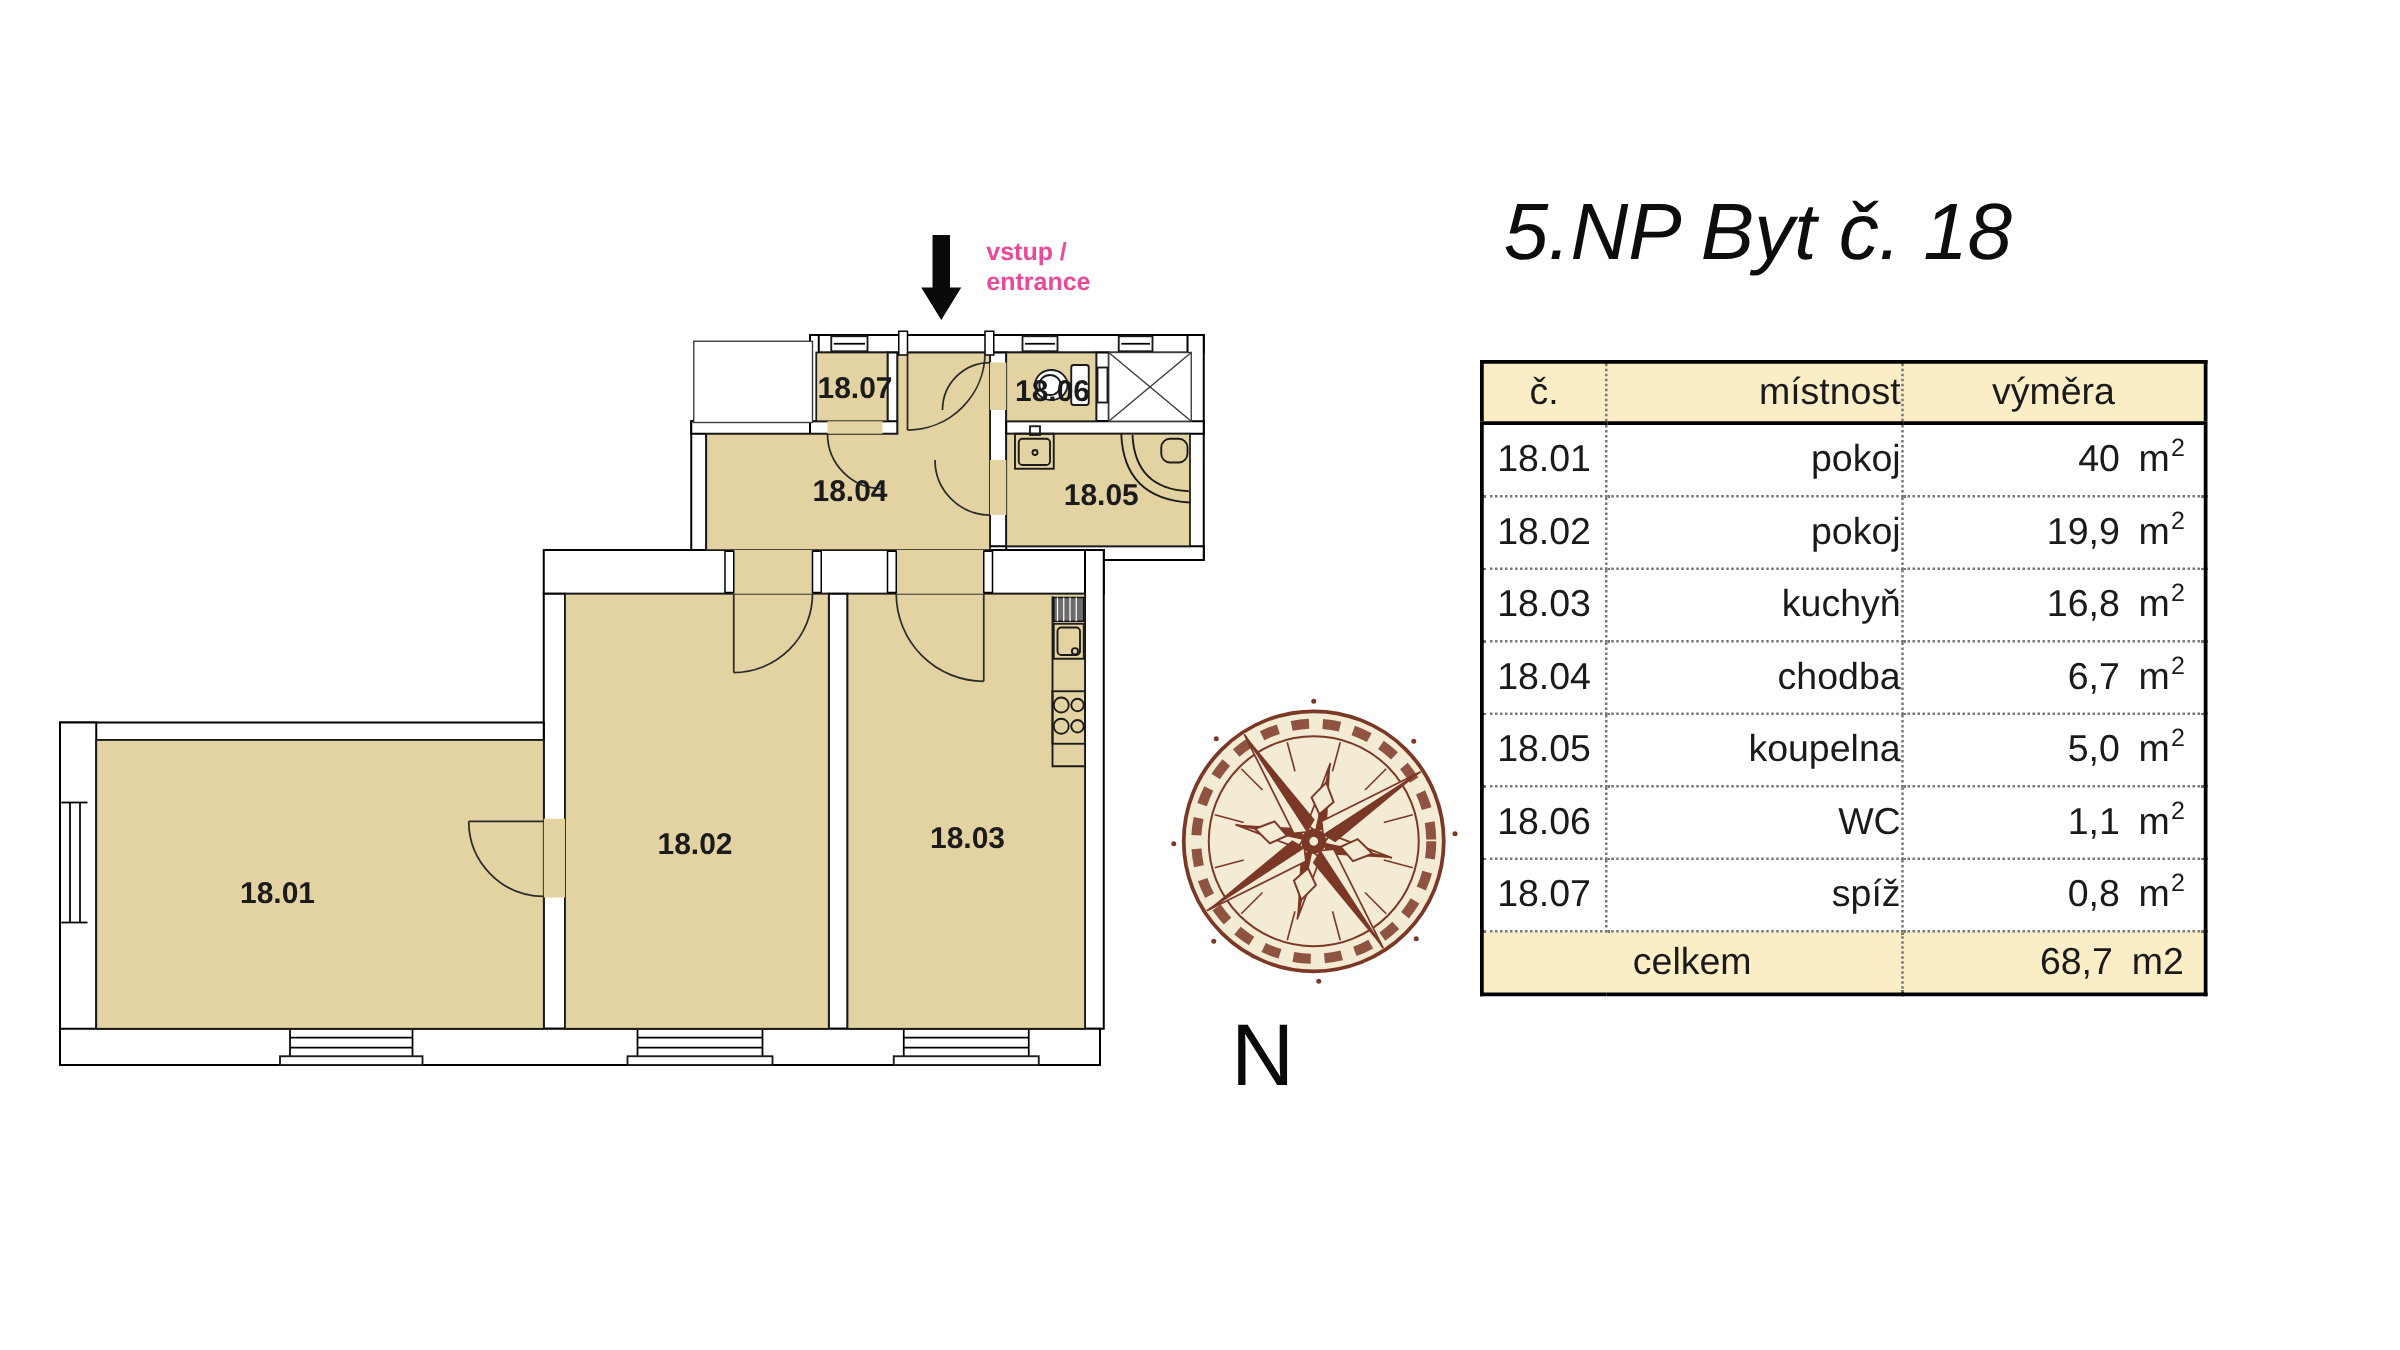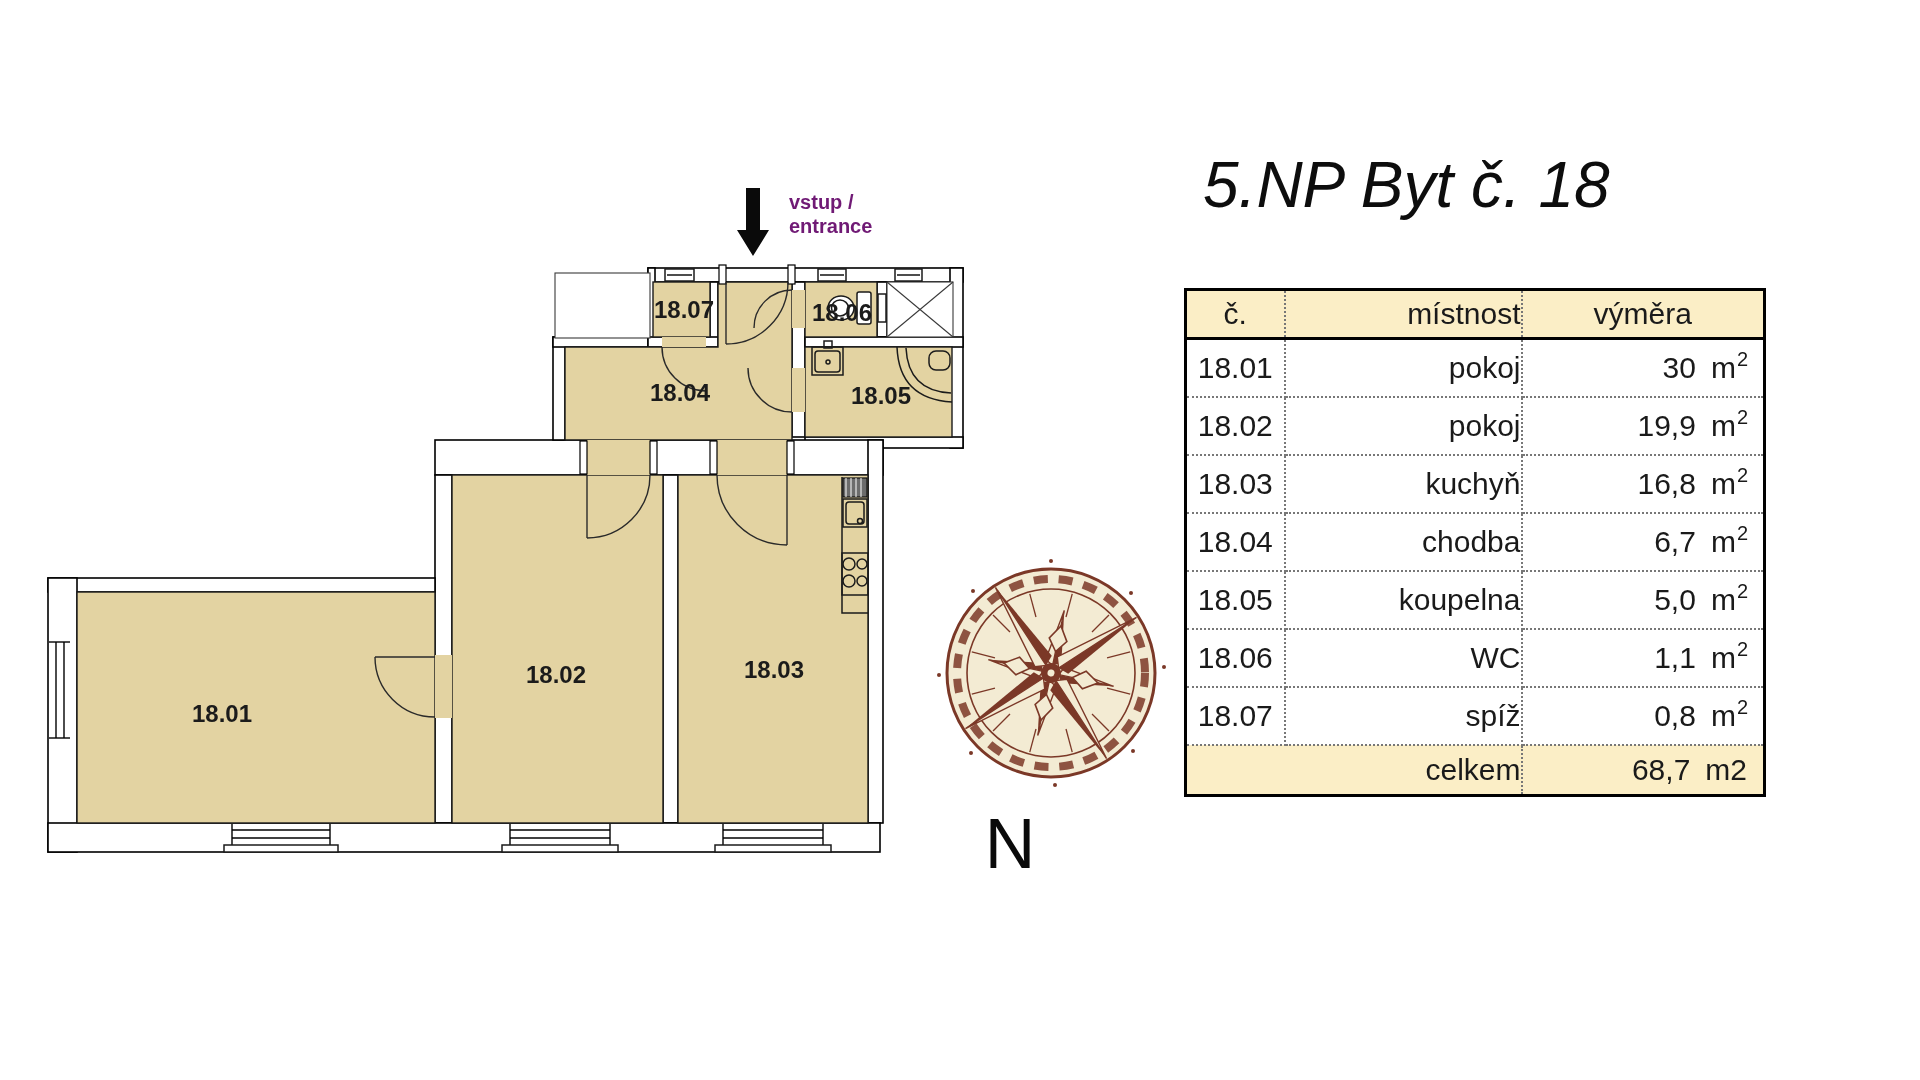--- a/index.html
+++ b/index.html
@@ -2,42 +2,42 @@
 <html style="--room_fill: #e3d3a2; --table_header_fill: #fbeec6; --compass_brown: #7b3827; --compass_cream: #f3ebd3; --wall_line: #000000;"><head>
 <meta charset="utf-8">
 <style>
   html,body{margin:0;padding:0;background:#fff;}
   #stage{position:relative;width:1920px;height:1080px;background:#fff;overflow:hidden;
          font-family:"Liberation Sans",sans-serif;color:#151515;}
   #plan-svg{position:absolute;left:0;top:0;}
   .page-title{position:absolute;left:1203px;top:148px;font-size:64px;font-weight:400;
               color:#0d0d0d;letter-spacing:0px;white-space:nowrap;font-style:italic;}
   .entrance-label{position:absolute;left:789px;top:190px;font-size:20px;font-weight:700;
-                  line-height:24px;color:#701a75;}
+                  line-height:24px;color:#ec4899;}
   
   .room-table{position:absolute;left:1184px;top:288px;width:579px;border-collapse:collapse;
               table-layout:fixed;background:#fff;font-size:30px;color:#1a1a1a;
               border:3px solid #000;}
   .room-table col.c1{width:99px}
   .room-table col.c2{width:237px}
   .room-table col.c3{width:243px}
   .room-table td,.room-table th{font-weight:400;vertical-align:middle;padding:0;
               border-right:2px dotted #777;border-bottom:2px dotted #777;}
   .room-table td:last-child,.room-table th:last-child{border-right:none;margin-top:22px;}
   .room-table tr{height:58px;}
   .room-table tr.hdr{height:49px;background:var(--table_header_fill);}
   .room-table tr.hdr th{border-bottom:3px solid #000;}
   .room-table tr.total{height:51px;background:var(--table_header_fill);}
   .room-table tr.total td{border-bottom:none;}
   .cell-no{text-align:center;padding-right:6px;}
   .cell-room{text-align:right;padding-left:10px;}
   .cell-area{text-align:right;}
   .area-flex{display:flex;justify-content:flex-end;align-items:baseline;gap:15px;padding-right:16px;}
   .sup2{font-size:20px;position:relative;top:-12px;left:1px;}
-  .total-label{text-align:right;padding-left:8px;}
+  .total-label{text-align:center;padding-left:8px;}
   .rlabel{font-family:"Liberation Sans",sans-serif;font-weight:700;font-size:24px;fill:#1b1b1b;}
   .nlabel{font-family:"Liberation Sans",sans-serif;font-weight:400;font-size:70px;fill:#0a0a0a;}
   .wall{fill:#fff;stroke:#000;stroke-width:1.6;}
   .room{fill:var(--room_fill);stroke:#1a1a1a;stroke-width:1.4;}
   .gap{fill:var(--room_fill);stroke:none;}
   .thin{fill:#fff;stroke:#3a3a3a;stroke-width:1.1;}
   .fx{fill:none;stroke:#1b1b1b;stroke-width:1.5;}
   .fxw{fill:#fff;stroke:#1b1b1b;stroke-width:1.5;}
   .arc{fill:none;stroke:#2a2a2a;stroke-width:1.4;}
   .jamb{fill:#fff;stroke:#000;stroke-width:1.2;}
@@ -294,21 +294,21 @@
         <tr class="hdr">
       <th class="cell-no">č.</th>
       <th class="cell-room">místnost</th>
       <th class="cell-no">výměra</th>
     </tr>
     <tr>
       <td class="cell-no">18.01</td>
       <td class="cell-room">pokoj</td>
       <td class="cell-area">
         <div class="area-flex">
-              <span>30</span>
+              <span>40</span>
               <span><span>m</span><span class="sup2">2</span></span>
             </div>
       </td>
     </tr>
     <tr>
       <td class="cell-no">18.02</td>
       <td class="cell-room">pokoj</td>
       <td class="cell-area">
         <div class="area-flex">
               <span>19,9</span>

